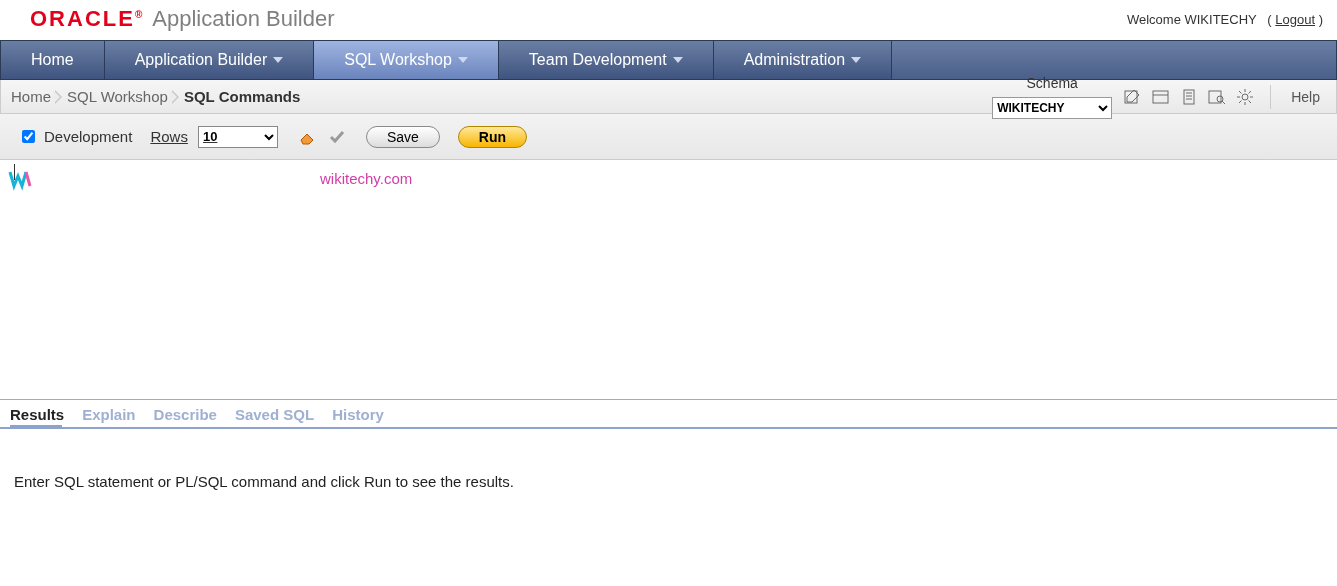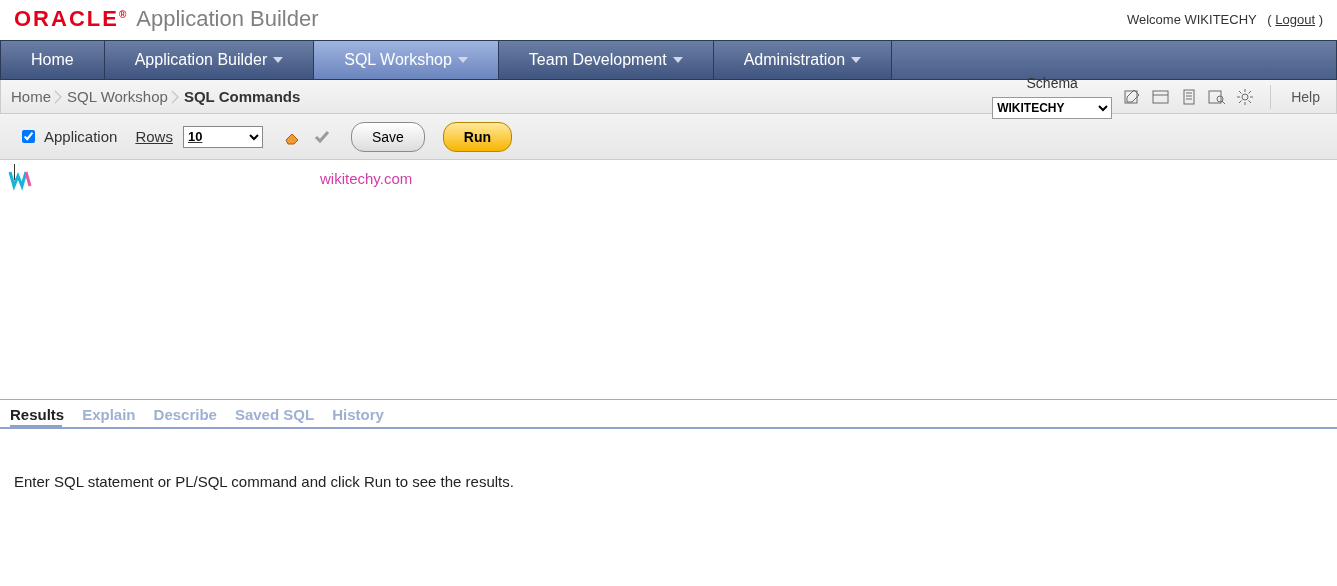--- a/index.html
+++ b/index.html
@@ -9,21 +9,21 @@
     font-size: 13px;
     color: #333;
     background: #fff;
     width: 1337px;
   }
   
   .brand-bar {
     display: flex;
     align-items: center;
     justify-content: space-between;
-    padding: 6px 14px 8px 14px;
+    padding: 6px 14px 8px 30px;
   }
   .brand-left { display: flex; align-items: baseline; gap: 10px; }
   .oracle-logo {
     font-family: "Arial Black", Arial, sans-serif;
     font-weight: 900;
     color: #e2001a;
     font-size: 22px;
     letter-spacing: 2px;
     position: relative;
   }
@@ -137,21 +137,21 @@
   .chk-wrap { display:flex; align-items:center; gap:6px; font-size:15px; }
   .rows-wrap { display:flex; align-items:center; gap:10px; font-size:15px;text-decoration:underline; }
   .rows-select {
     width:80px; height:22px; font-weight:bold; font-size:13px;
     border:1px solid #888; background:#fff;
   }
   .mini-icons { display:flex; align-items:center; gap:8px; }
   .eraser-icon { color:#e07a1f; }
   .checkgrey-icon { color:#a0a0a0; }
   .btn {
-    height:30px; padding:0 20px;
+    height:22px; padding:0 20px;
     border:1px solid #8a8a8a;
     border-radius:13px;
     background:linear-gradient(#ffffff,#dcdcdc);
     font-size:14px; cursor:pointer;text-align:center;
   }
   .btn-run {
     background:linear-gradient(#ffe89a,#f8b500);
     border-color:#b38600;
     font-weight:bold;
   }
@@ -287,21 +287,21 @@
       </span>
     </div>
     <span class="vdiv"></span>
     <span class="help-link">Help</span>
   </div>
 </div>
 
 <div class="tool-row">
   <label class="chk-wrap">
     <input type="checkbox" checked="" style="">
-    <span>Application</span>
+    <span>Development</span>
   </label>
   <div class="rows-wrap">
     <span>Rows</span>
     <select class="rows-select">
       <option>10</option>
     </select>
   </div>
   <div class="mini-icons">
     <span class="tb-icon eraser-icon">
       <svg width="20" height="18" viewBox="0 0 20 18">

